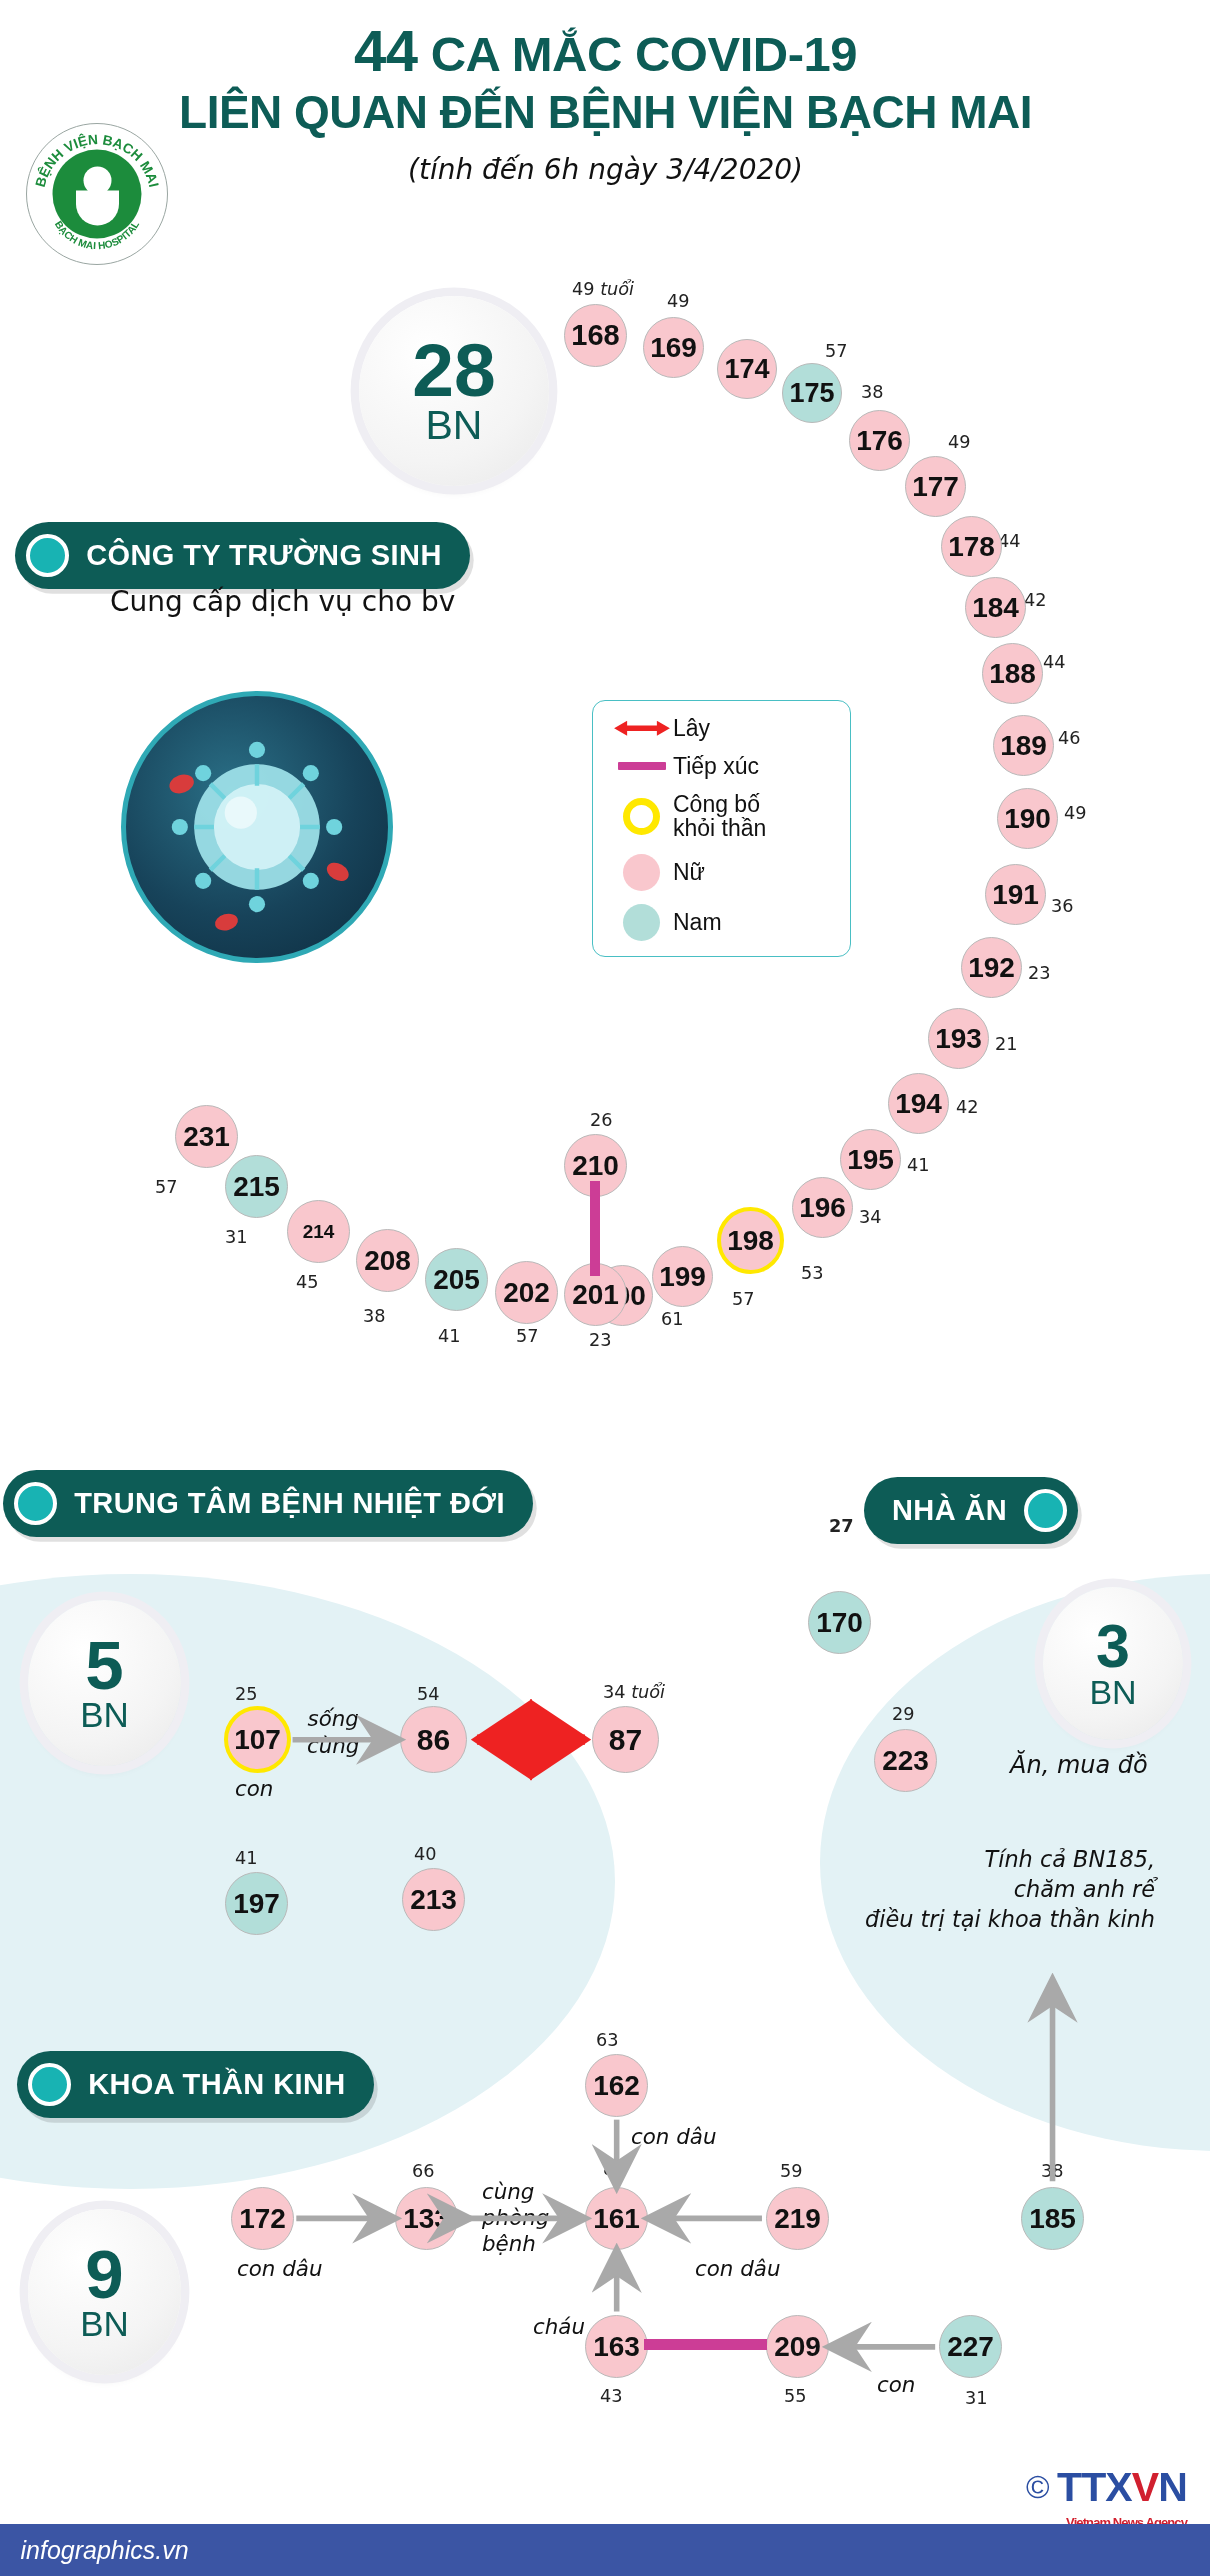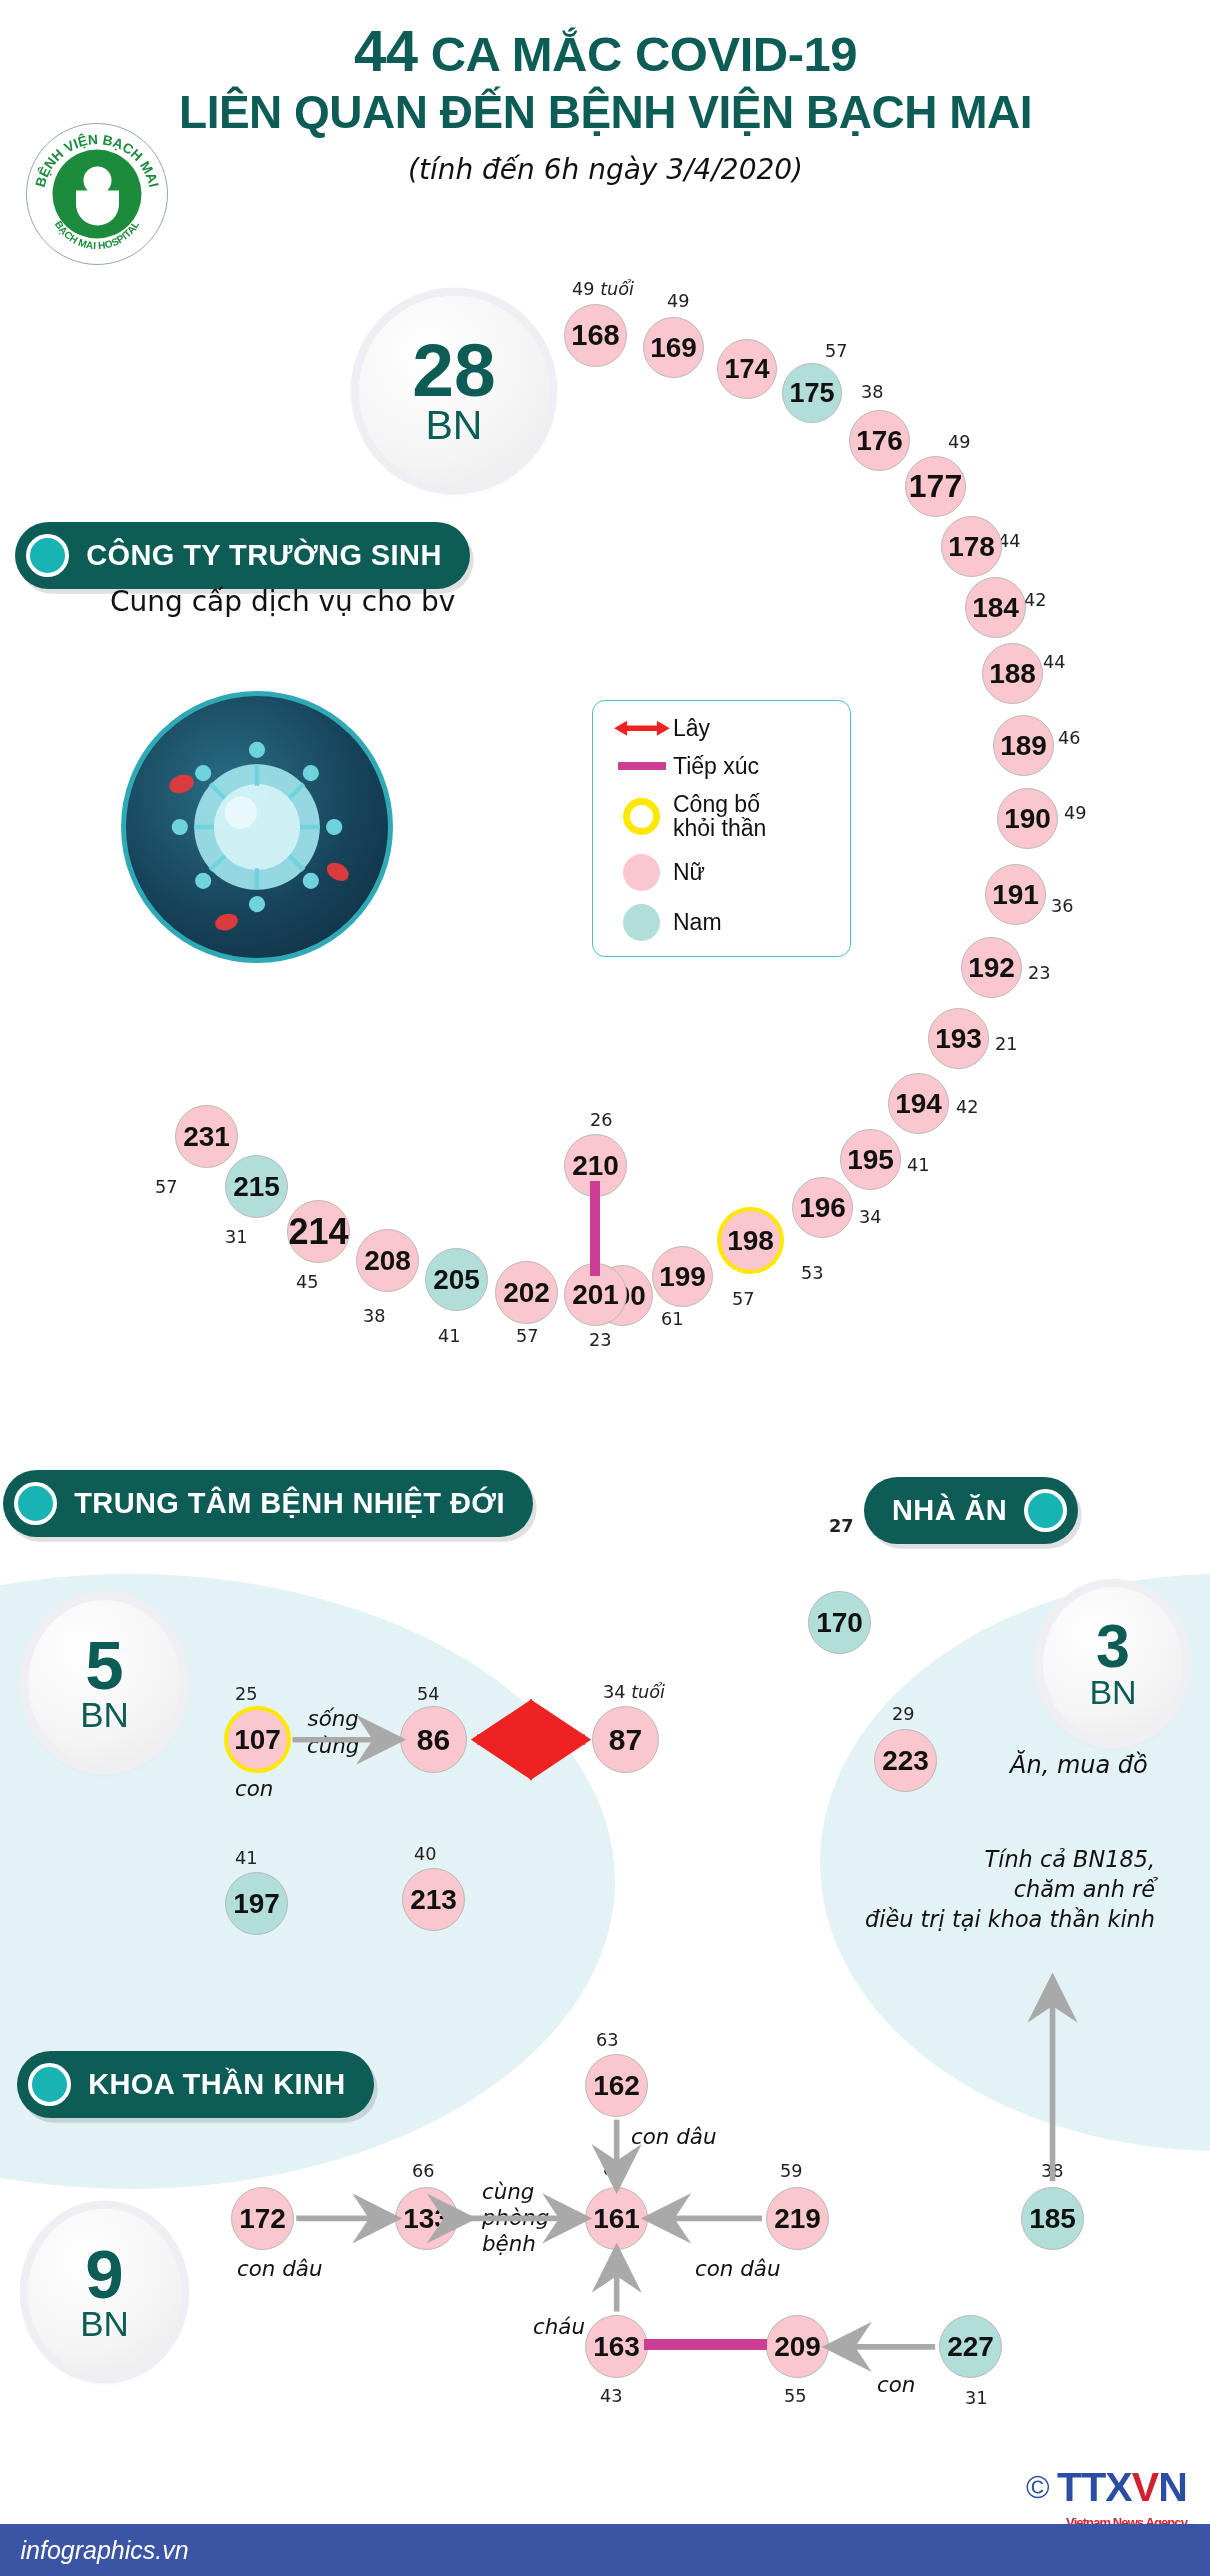--- a/index.html
+++ b/index.html
@@ -231,21 +231,21 @@
   <div class="node m" style="left:782px; top:363px; width:60px; height:60px; font-size:27px;">
       <span>175</span>
     </div>
 
   <div class="age" style="left:861px; top:382px;">38</div>
   <div class="node f" style="left:849px; top:410px; width:61px; height:61px; font-size:28px;">
       <span>176</span>
     </div>
 
   <div class="age" style="left:948px; top:432px;">49</div>
-  <div class="node f" style="left:905px; top:456px; width:61px; height:61px; font-size:32px;">
+  <div class="node f" style="left:905px; top:456px; width:61px; height:61px; font-size:28px;">
       <span>177</span>
     </div>
 
   <div class="age" style="left:998px; top:531px;">44</div>
   <div class="node f" style="left:941px; top:516px; width:61px; height:61px; font-size:28px;">
       <span>178</span>
     </div>
 
   <div class="age" style="left:1024px; top:590px;">42</div>
   <div class="node f" style="left:965px; top:577px; width:61px; height:61px; font-size:28px;">
@@ -333,21 +333,21 @@
   <div class="node m" style="left:425px; top:1248px; width:63px; height:63px; font-size:28px;">
       <span>205</span>
     </div>
 
   <div class="age" style="left:363px; top:1306px;">38</div>
   <div class="node f" style="left:356px; top:1229px; width:63px; height:63px; font-size:28px;">
       <span>208</span>
     </div>
 
   <div class="age" style="left:296px; top:1272px;">45</div>
-  <div class="node f" style="left:287px; top:1200px; width:63px; height:63px; font-size:36px;">
+  <div class="node f" style="left:287px; top:1200px; width:63px; height:63px; font-size:19px;">
       <span>214</span>
     </div>
 
   <div class="age" style="left:225px; top:1227px;">31</div>
   <div class="node m" style="left:225px; top:1155px; width:63px; height:63px; font-size:28px;">
       <span>215</span>
     </div>
 
   <div class="age" style="left:155px; top:1177px;">57</div>
   <div class="node f" style="left:175px; top:1105px; width:63px; height:63px; font-size:28px;">

